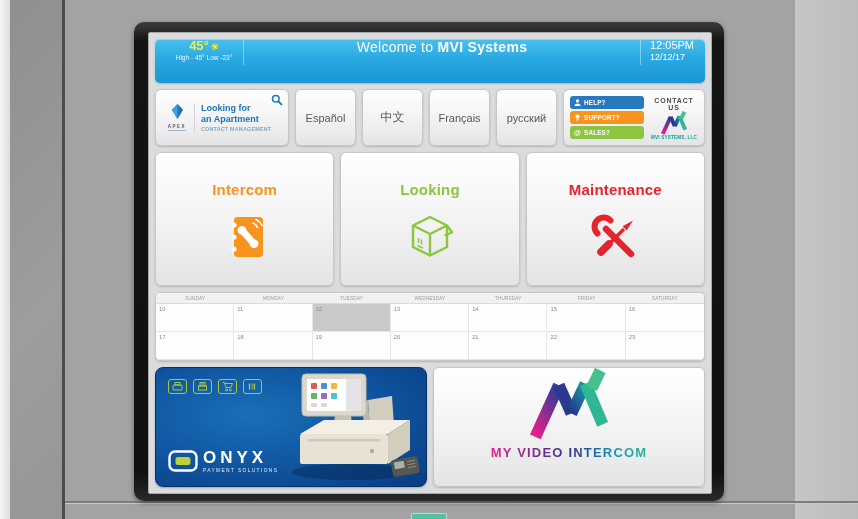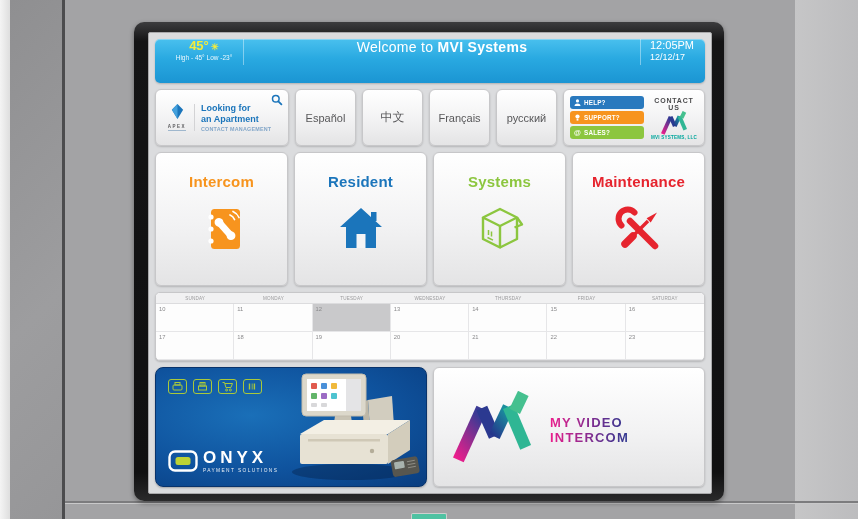--- a/index.html
+++ b/index.html
@@ -70,21 +70,21 @@
   .pill-help { background:#2979be; }
   .pill-support { background:#f7941e; }
   .pill-sales { background:#8cc63f; }
   .pill-at { font-size:7px; font-weight:bold; color:#fff; line-height:1; }
   .contact-right { flex:1; text-align:center; display:flex; flex-direction:column; align-items:center; }
   .contact-us { font-size:7px; font-weight:bold; color:#4a4a4c; letter-spacing:.8px; margin-top:2px; }
   .company-name { font-size:4.6px; font-weight:bold; color:#00a79d; letter-spacing:.2px; }
 
   
   .main-row { height:134px; flex:none; display:flex; gap:6px; }
-  .main-tile { flex:1; display:flex; flex-direction:column; align-items:center; padding-top:20px; cursor:pointer; }
+  .main-tile { flex:1; display:flex; flex-direction:column; align-items:center; padding-top:28px; cursor:pointer; }
   .main-tile-label { font-size:15px; font-weight:bold; letter-spacing:.2px; }
   .main-tile-icon { margin-top:16px; }
   .c-orange { color:#f7941e; } .c-blue { color:#1b75bb; } .c-green { color:#8cc63f; } .c-red { color:#e6242e; }
 
   
   .ann-row { height:69px; flex:none; display:flex; gap:6px; }
   .announce-tile { flex:1; display:flex; align-items:center; justify-content:center; cursor:pointer; }
   .announce-label { font-size:11.5px; font-weight:bold; color:#e6242e; }
   .calendar-tile { flex:1; background:#fdfdfd; border:1px solid #c7c7c9; border-radius:5px; overflow:hidden;
     display:flex; flex-direction:column; box-shadow:0 1px 2px rgba(0,0,0,.18); }
@@ -103,21 +103,21 @@
     background:radial-gradient(ellipse at 35% 40%, #1a6fb8 0%, #0f539e 55%, #093d80 100%);
     border:1px solid #09336b; box-shadow:0 1px 2px rgba(0,0,0,.25); }
   .onyx-icons { position:absolute; top:11px; left:12px; display:flex; gap:6px; }
   .onyx-icon-box { width:19px; height:15px; border:1.4px solid #a9c93a; border-radius:3px;
     display:flex; align-items:center; justify-content:center; }
   .onyx-logo-row { position:absolute; left:12px; bottom:13px; display:flex; align-items:center; gap:5px; }
   .onyx-name { font-size:17px; font-weight:bold; color:#fff; letter-spacing:4px; line-height:1; }
   .onyx-tagline { font-size:4.8px; color:#e8eef5; letter-spacing:1.4px; margin-top:2px; }
   .pos-art { position:absolute; right:2px; bottom:2px; }
 
-  .mvi-tile { flex:1; display:flex; flex-direction:row; align-items:center; justify-content:flex-start; cursor:pointer; }
+  .mvi-tile { flex:1; display:flex; flex-direction:column; align-items:center; justify-content:flex-start; cursor:pointer; }
   .mvi-wordmark { font-size:13px; font-weight:bold; letter-spacing:1.2px; margin-top:5px;
     background:linear-gradient(90deg,#ec1e8c 0%,#7b2d90 28%,#2b3990 52%,#1589b8 76%,#2ab598 100%);
     -webkit-background-clip:text; background-clip:text; -webkit-text-fill-color:transparent; color:#2b3990; }
 </style>
 </head>
 <body>
 
 <svg width="0" height="0" style="position:absolute">
   <defs>
     <linearGradient id="gradLeftLeg" x1="0" y1="1" x2="0.55" y2="0">
@@ -235,31 +235,23 @@
             <g transform="rotate(-42 26 23)">
               <circle cx="26" cy="14" r="4.4" fill="#fff"></circle>
               <circle cx="26" cy="32" r="4.4" fill="#fff"></circle>
               <rect x="22.6" y="14" width="6.8" height="18" fill="#fff"></rect>
             </g>
             <path d="M31,9 a8,8 0 0 1 4.5,4.5" stroke="#fff" stroke-width="1.7" fill="none" stroke-linecap="round"></path>
             <path d="M34,5.5 a12,12 0 0 1 6,6" stroke="#fff" stroke-width="1.7" fill="none" stroke-linecap="round"></path>
           </svg>
         </div>
 
+
         <div class="tile main-tile">
-          <div class="main-tile-label c-blue">Resident</div>
-          <svg class="main-tile-icon" width="46" height="44" viewBox="0 0 46 44">
-            <rect x="33" y="6" width="5.5" height="9" fill="#1b75bb"></rect>
-            <path d="M23,2 L44,21 L38,21 L38,42 L8,42 L8,21 L2,21 Z" fill="#1b75bb"></path>
-            <rect x="18.5" y="28" width="9" height="14" fill="#f4f4f5"></rect>
-          </svg>
-        </div>
-
-        <div class="tile main-tile">
-          <div class="main-tile-label c-green">Systems</div>
+          <div class="main-tile-label c-green">Looking</div>
           <svg class="main-tile-icon" width="50" height="46" viewBox="0 0 50 46">
             <g stroke="#8cc63f" stroke-width="2.4" fill="none" stroke-linejoin="round">
               <polygon points="25,3 42,11.5 25,20 8,11.5"></polygon>
               <path d="M8,11.5 L8,33 L25,41.5 L25,20"></path>
               <path d="M42,11.5 L42,33 L25,41.5"></path>
               <path d="M42,11.5 L47,18.5 L39.5,21.5"></path>
             </g>
             <g stroke="#8cc63f" stroke-width="1.5" fill="none">
               <path d="M13.5,24 l0,5"></path>
                 <path d="M16.5,25.5 l0,5"></path>

